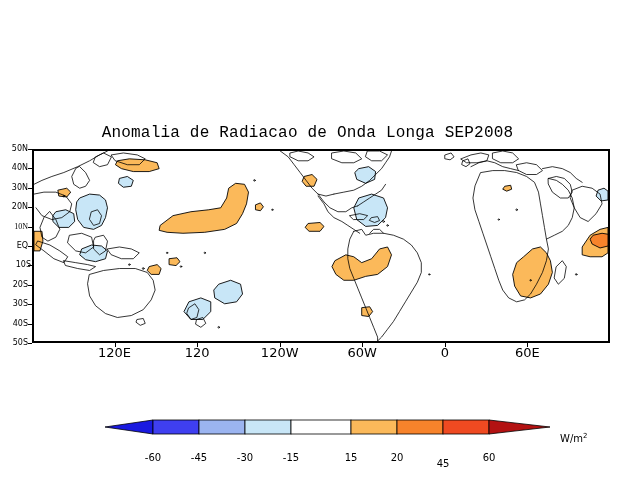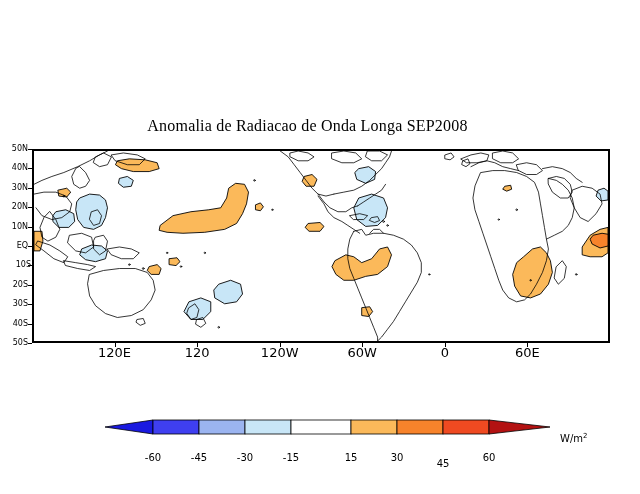--- a/index.html
+++ b/index.html
@@ -30,25 +30,25 @@
     text-align: center;
     font-size: 25px;
     font-family: "DejaVu Sans", sans-serif;
     letter-spacing: 0.5px;
     color: #000000;
     white-space: nowrap;
   }
   .sub-title {
     position: absolute;
     left: 0;
-    top: 117px;
+    top: 124px;
     width: 615px;
     text-align: center;
     font-size: 16px;
-    font-family: Liberation Serif, serif;
+    font-family: Liberation Mono, monospace;
     letter-spacing: 0.2px;
     color: #000000;
     white-space: nowrap;
   }
   
   #map-frame {
     position: absolute;
     left: 32px;
     top: 149px;
     width: 578px;
@@ -270,21 +270,21 @@
 
   <div id="y-axis" class="ytick-wrap">
       <div class="ylabel" style="left: 0px; top: 145px;">50N</div>
       <div class="ytickmark" style="left: 28px; top: 149px;"></div>
       <div class="ylabel" style="left: 0px; top: 164.4px;">40N</div>
       <div class="ytickmark" style="left: 28px; top: 168.4px;"></div>
       <div class="ylabel" style="left: 0px; top: 183.8px;">30N</div>
       <div class="ytickmark" style="left: 28px; top: 187.8px;"></div>
       <div class="ylabel" style="left: 0px; top: 203.2px; text-align: right;">20N</div>
       <div class="ytickmark" style="left: 28px; top: 207.2px;"></div>
-      <div class="ylabel" style="left: 0px; top: 222.6px;">10N</div>
+      <div class="ylabel" style="left: 0px; top: 222.6px; font-family: Liberation Serif, serif;">10N</div>
       <div class="ytickmark" style="left: 28px; top: 226.6px;"></div>
       <div class="ylabel" style="left: 0px; top: 242px;">EQ</div>
       <div class="ytickmark" style="left: 28px; top: 246px;"></div>
       <div class="ylabel" style="left: 3px; top: 261.4px;">10S</div>
       <div class="ytickmark" style="left: 28px; top: 265.4px;"></div>
       <div class="ylabel" style="left: 0px; top: 280.8px;">20S</div>
       <div class="ytickmark" style="left: 28px; top: 284.8px;"></div>
       <div class="ylabel" style="left: 0px; top: 300.2px;">30S</div>
       <div class="ytickmark" style="left: 28px; top: 304.2px;"></div>
       <div class="ylabel" style="left: 0px; top: 319.6px;">40S</div>
@@ -322,21 +322,21 @@
 
       <polygon points="384,3 384,17 445,10" fill="#B31212" stroke="#000" stroke-width="0.8"></polygon>
     </svg>
   </div>
   <div id="cb-ticks">
       <div class="cb-label" style="left: 153px;">-60</div>
       <div class="cb-label" style="left: 199px;">-45</div>
       <div class="cb-label" style="left: 245px;">-30</div>
       <div class="cb-label" style="left: 291px;">-15</div>
       <div class="cb-label" style="left: 351px;">15</div>
-      <div class="cb-label" style="left: 397px;">30</div>
+      <div class="cb-label" style="left: 397px;">20</div>
       <div class="cb-label" style="left: 443px; margin-top: 6px;">45</div>
       <div class="cb-label" style="left: 489px;">60</div>
     </div>
 
   <div id="unit-label">
     <span>W/m</span><sup>2</sup>
   </div>
 
 </div>
 

